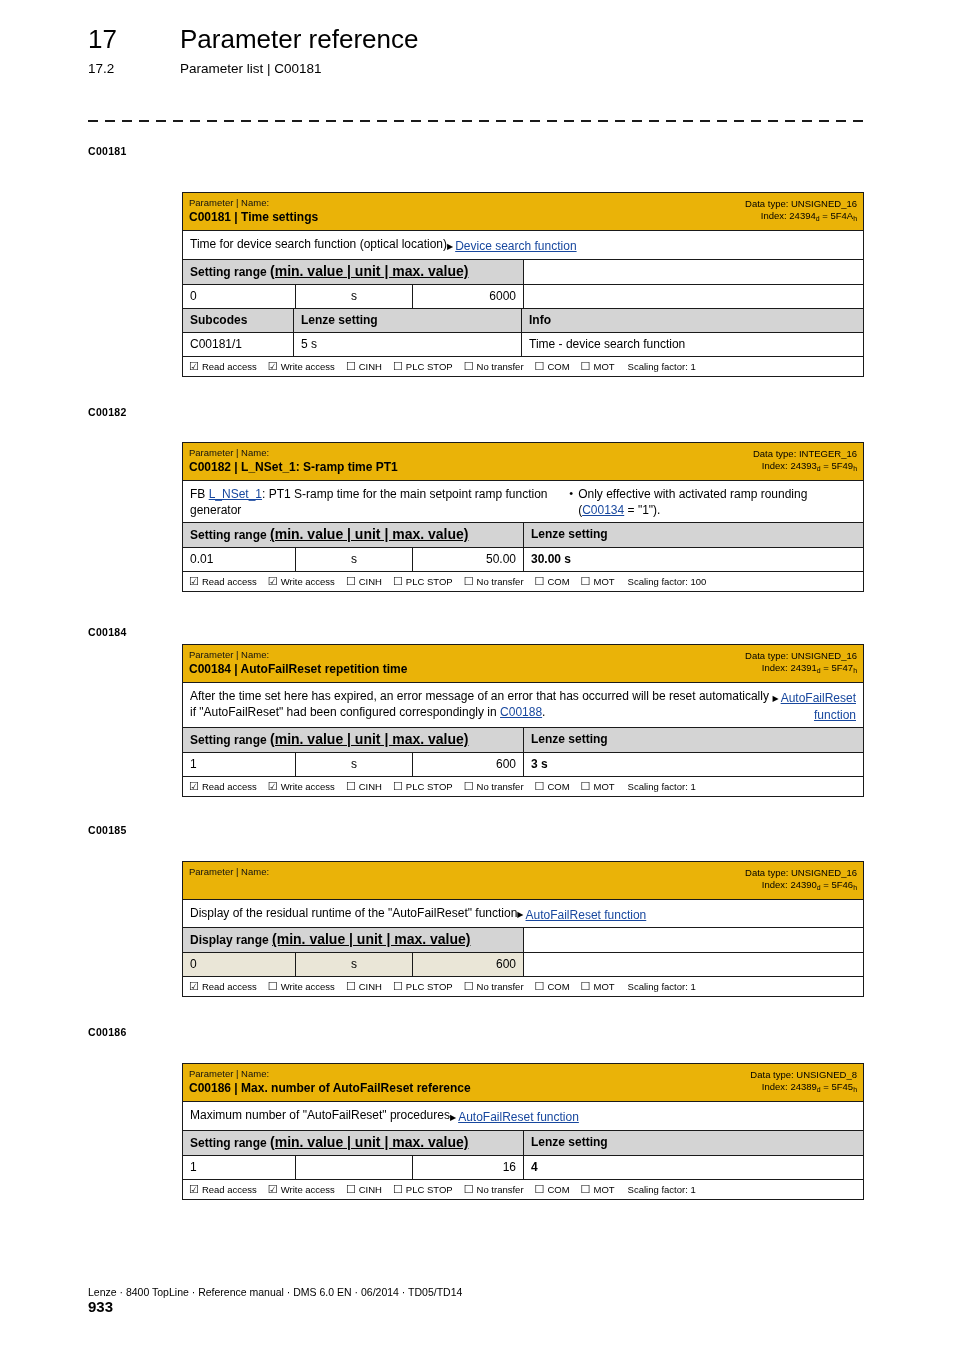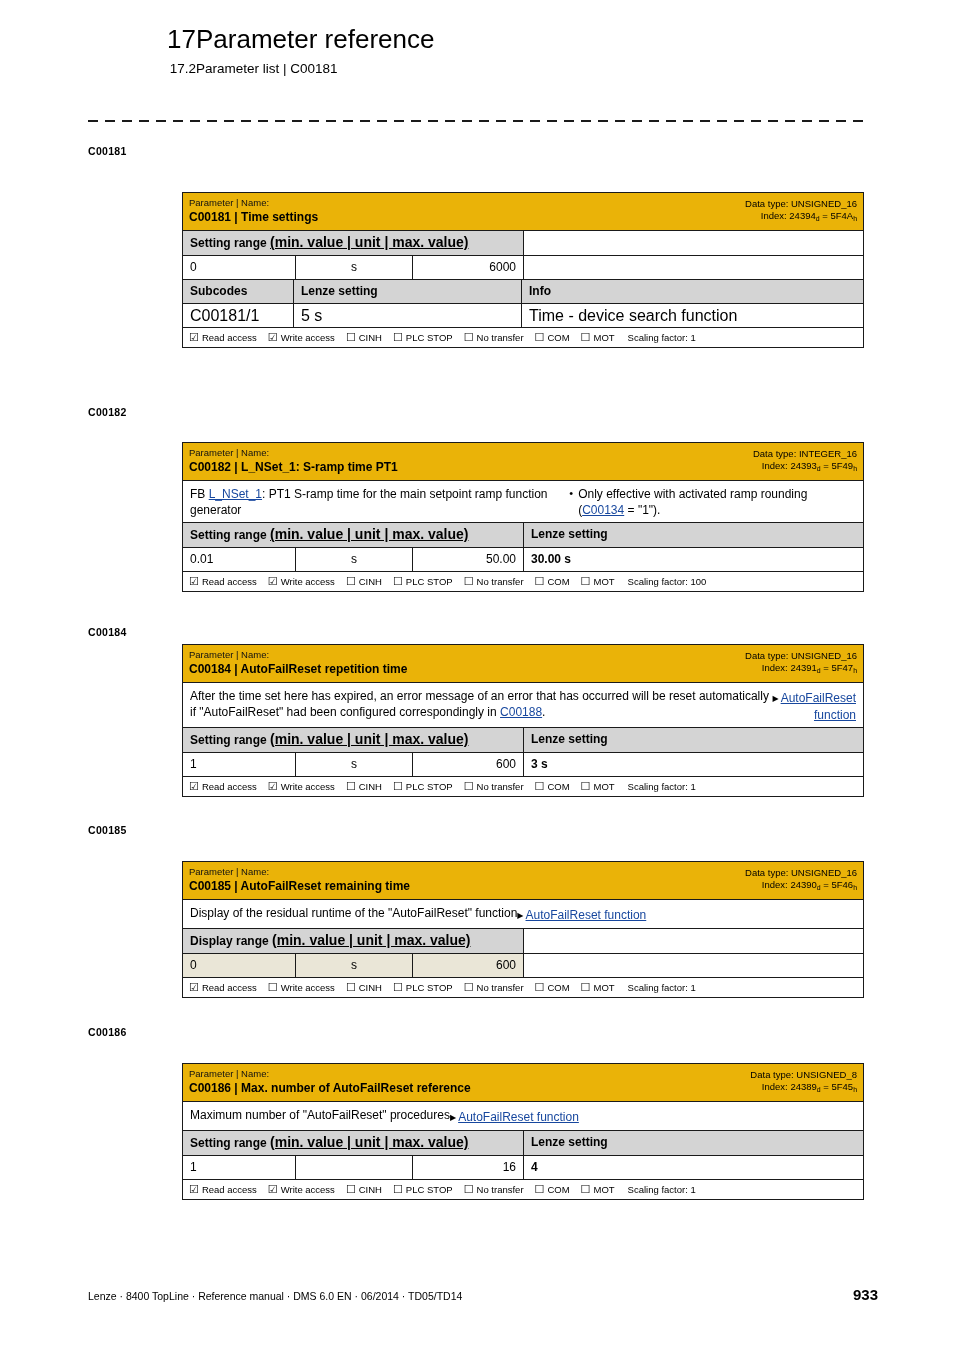--- a/index.html
+++ b/index.html
@@ -8,21 +8,21 @@
     width: 954px;
     height: 1350px;
     background: #ffffff;
     font-family: "Liberation Sans", sans-serif;
     color: #000000;
     position: relative;
     overflow: hidden;
   }
 
   
-  .page-header { position: absolute; left: 104px; top: 24px; width: 790px; text-align: right; }
+  .page-header { position: absolute; left: 88px; top: 24px; width: 790px; }
   .hdr-row1 { display: flex; align-items: baseline; }
   .hdr-chapnum { font-size: 26px; width: 92px; flex: none; letter-spacing: 0px; }
   .hdr-chaptitle { font-size: 26px; }
   .hdr-row2 { display: flex; align-items: baseline; margin-top: 6px; }
   .hdr-secnum { font-size: 13.5px; width: 92px; flex: none; }
   .hdr-sectitle { font-size: 13.5px; }
 
   .dashed-rule {
     position: absolute; left: 88px; top: 120px; width: 778px; height: 2px;
     background-image: repeating-linear-gradient(to right, #1a1a1a 0px, #1a1a1a 10px, transparent 10px, transparent 17px);
@@ -99,21 +99,21 @@
 
   
   .sc-head { border-bottom: 1px solid #1a1a1a; background: #d4d4d4; }
   .sc-head .cell {
     padding: 4px 7px 4px 7px; font-size: 12px; font-weight: bold; line-height: 15px;
     border-right: 1px solid #1a1a1a;
   }
   .sc-head .cell.last { border-right: none; }
   .sc-row { border-bottom: 1px solid #1a1a1a; }
   .sc-row .cell {
-    padding: 4px 7px 4px 7px; font-size: 16px; line-height: 15px;
+    padding: 4px 7px 4px 7px; font-size: 12px; line-height: 15px;
     border-right: 1px solid #1a1a1a; background: #ffffff;
   }
   .sc-row .cell.last { border-right: none; }
 
   
   .flags {
     display: flex; align-items: center; padding: 3px 7px 3px 6px;
     font-size: 9.5px; line-height: 13px; background: #ffffff;
   }
   .flag { display: inline-flex; align-items: center; margin-right: 11px; white-space: nowrap; }
@@ -124,21 +124,21 @@
   .c-min  { width: 113px; flex: none; }
   .c-unit { width: 117px; flex: none; }
   .c-max  { width: 111px; flex: none; }
   .c-rest { flex: 1 1 auto; }
   .c-lblA { width: 341px; flex: none; }   
   .c-sc1  { width: 111px; flex: none; }
   .c-sc2  { width: 228px; flex: none; }
   .c-sc3  { flex: 1 1 auto; }
 
   
-  .footer { position: absolute; left: 88px; top: 1286px; width: 790px; display: flex; align-items: baseline; }
+  .footer { position: absolute; left: 88px; top: 1286px; width: 790px; display: flex; align-items: baseline; flex-direction: column; }
   .footer-text { font-size: 10.5px; flex: 1 1 auto; }
   .footer-page { font-size: 15px; font-weight: bold; flex: none; }
 </style>
 </head>
 <body>
 
 <div class="page-header">
   <div class="hdr-row1">
     <div class="hdr-chapnum">17</div>
     <div class="hdr-chaptitle">Parameter reference</div>
@@ -156,20 +156,24 @@
       <div class="row titlebar">
         <div class="titlebar-left">
           <div class="tb-caption">Parameter | Name:</div>
           <div class="tb-name">C00181 | Time settings</div>
         </div>
         <div class="titlebar-right">
           <div>Data type: UNSIGNED_16</div>
           <div class="idx">Index: 24394<sub>d</sub> = 5F4A<sub>h</sub></div>
         </div>
       </div>
+      <div class="row desc">
+        <p>Time for device search function (optical location)</p>
+        <div class="reflink"><span class="tri">▶</span><a class="lnk" href="#">Device search function</a></div>
+      </div>
       <div class="row rng-head">
         <div class="c-lblA lbl"><span>Setting range</span> <span class="sm">(min. value | unit | max. value)</span></div>
         <div class="c-rest rhs white"></div>
       </div>
       <div class="row rng-vals">
         <div class="c-min cell">0</div>
         <div class="c-unit cell ctr">s</div>
         <div class="c-max cell rgt">6000</div>
         <div class="c-rest cell last blank"></div>
       </div>
@@ -331,21 +335,20 @@
           <span>MOT</span>
         </span>
         <span class="scaling">Scaling factor: 1</span>
       </div>
     </div>
     <div class="margin-label" style="top: 824px;">C00185</div>
     <div class="ptable" style="top: 861px;">
       <div class="row titlebar">
         <div class="titlebar-left">
           <div class="tb-caption">Parameter | Name:</div>
-          <div class="tb-name">C00185 | AutoFailReset remaining time</div>
         </div>
         <div class="titlebar-right">
           <div>Data type: UNSIGNED_16</div>
           <div class="idx">Index: 24390<sub>d</sub> = 5F46<sub>h</sub></div>
         </div>
       </div>
       <div class="row desc">
         <p>Display of the residual runtime of the "AutoFailReset" function</p>
         <div class="reflink"><span class="tri">▶</span><a class="lnk" href="#">AutoFailReset function</a></div>
       </div>

